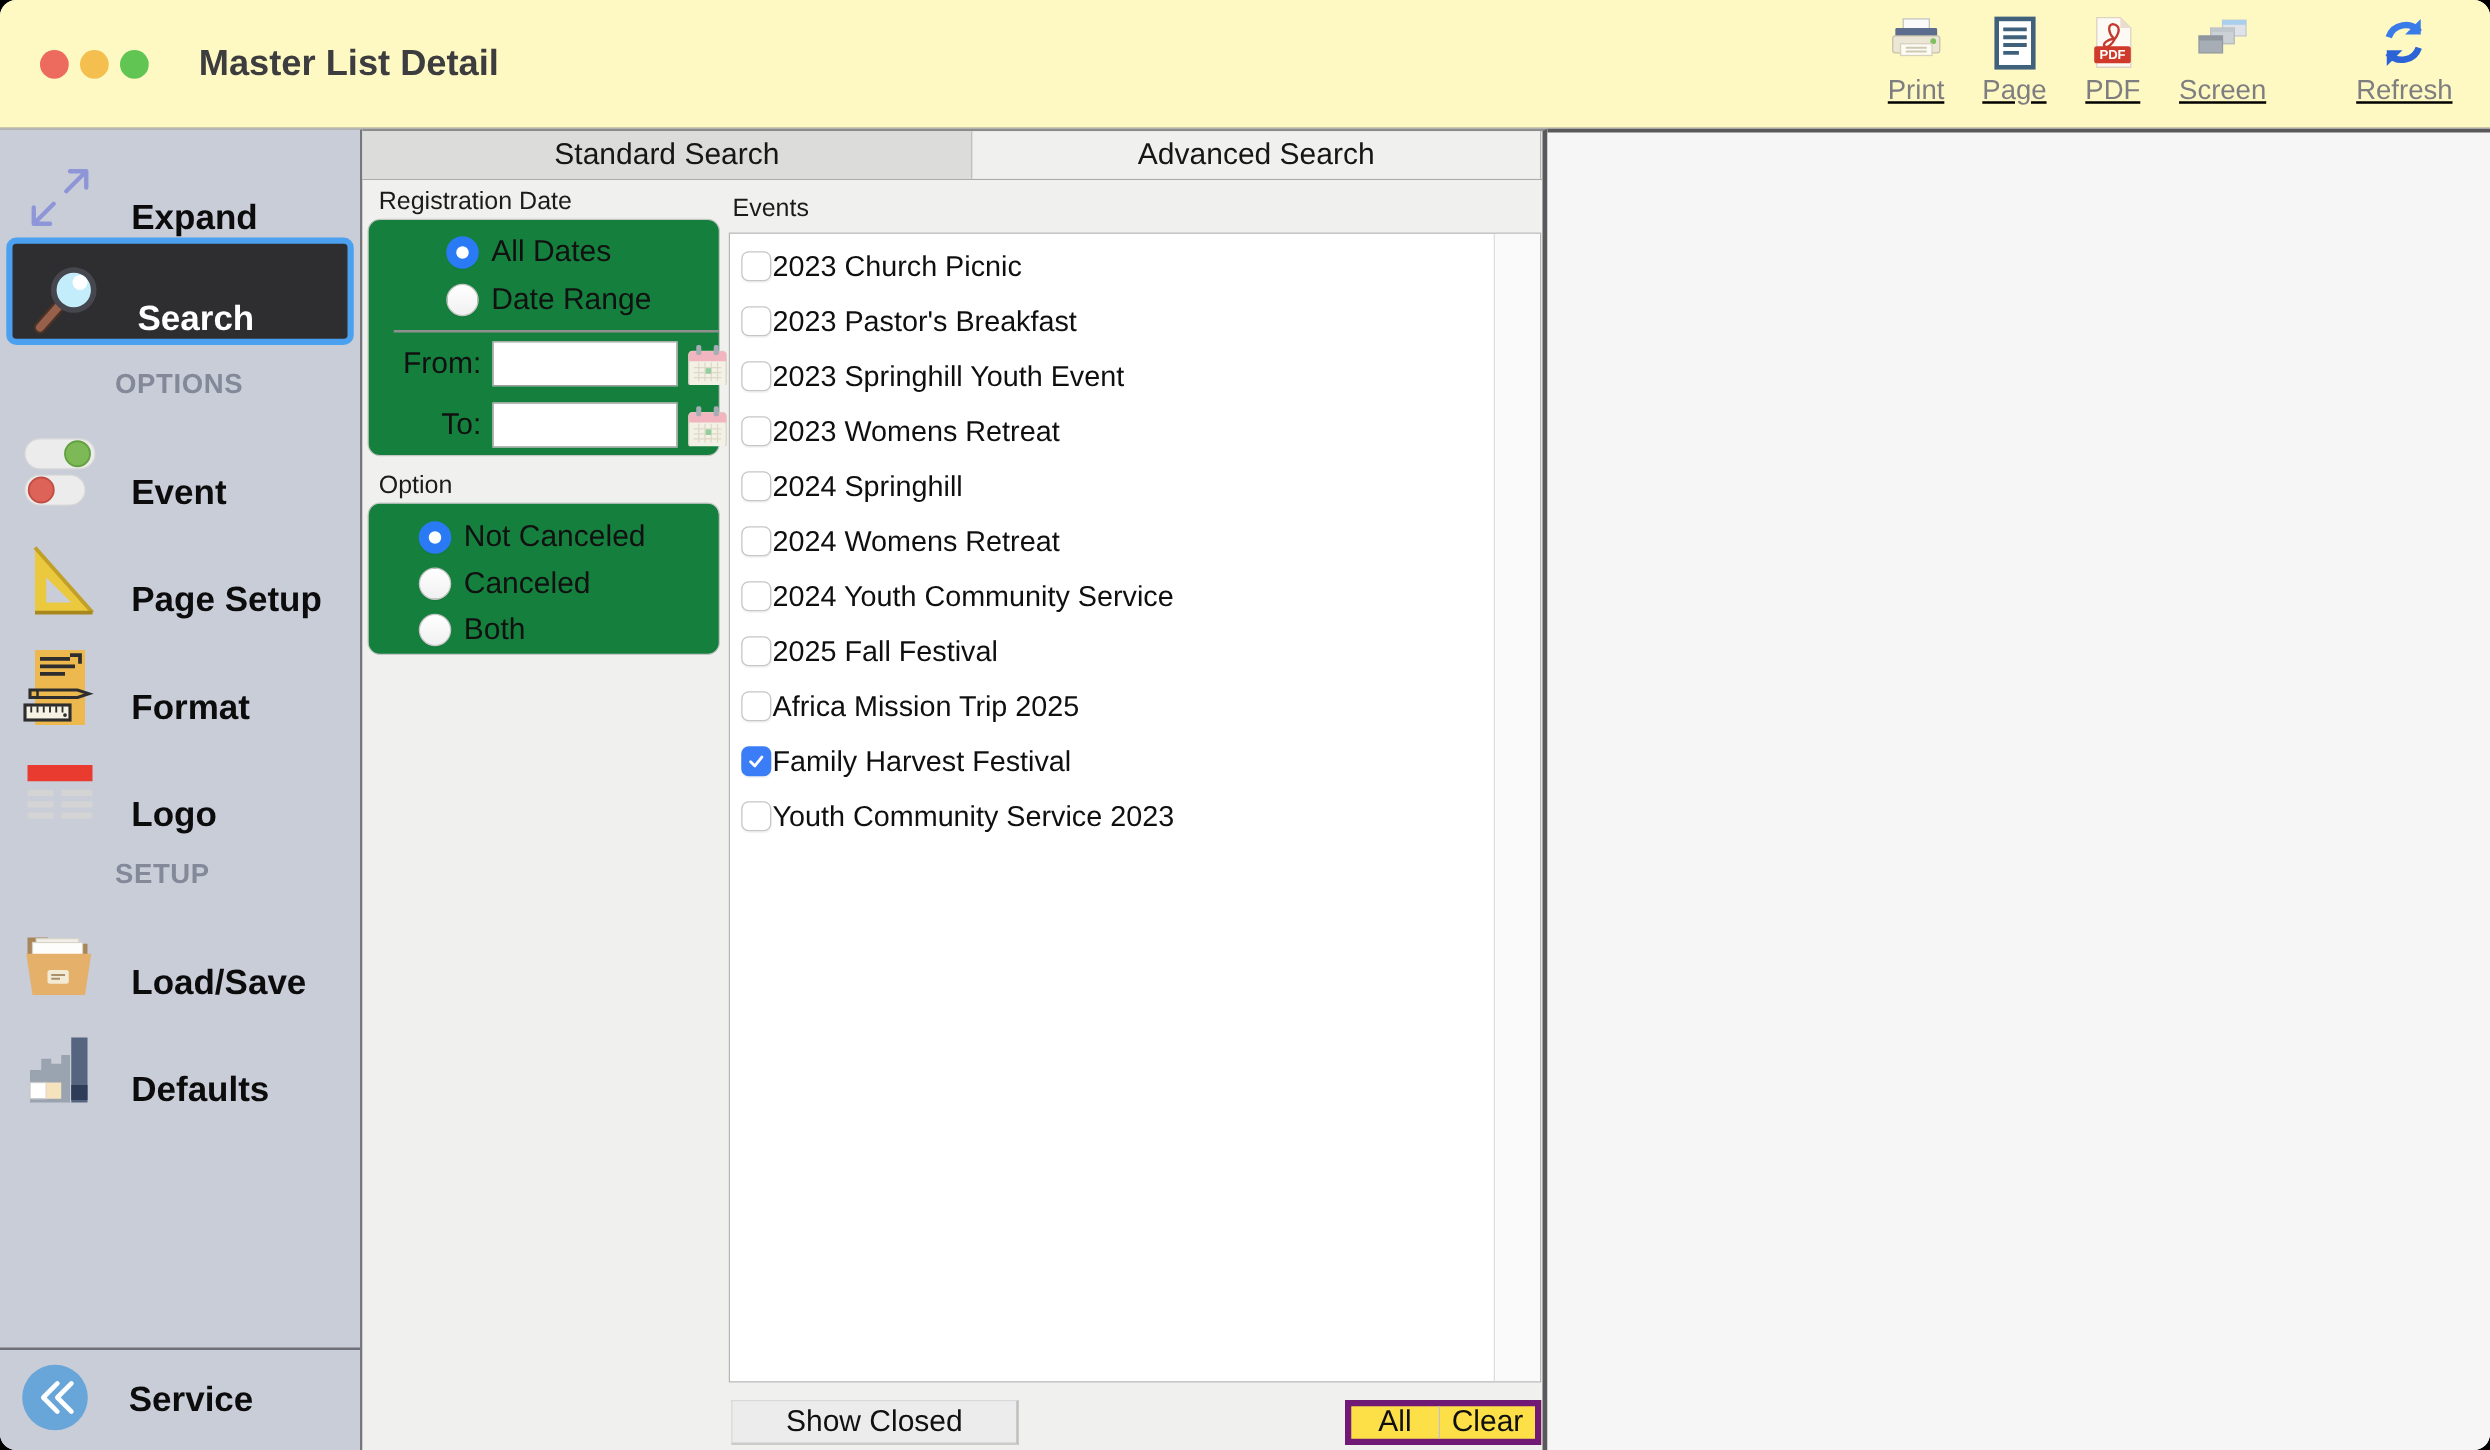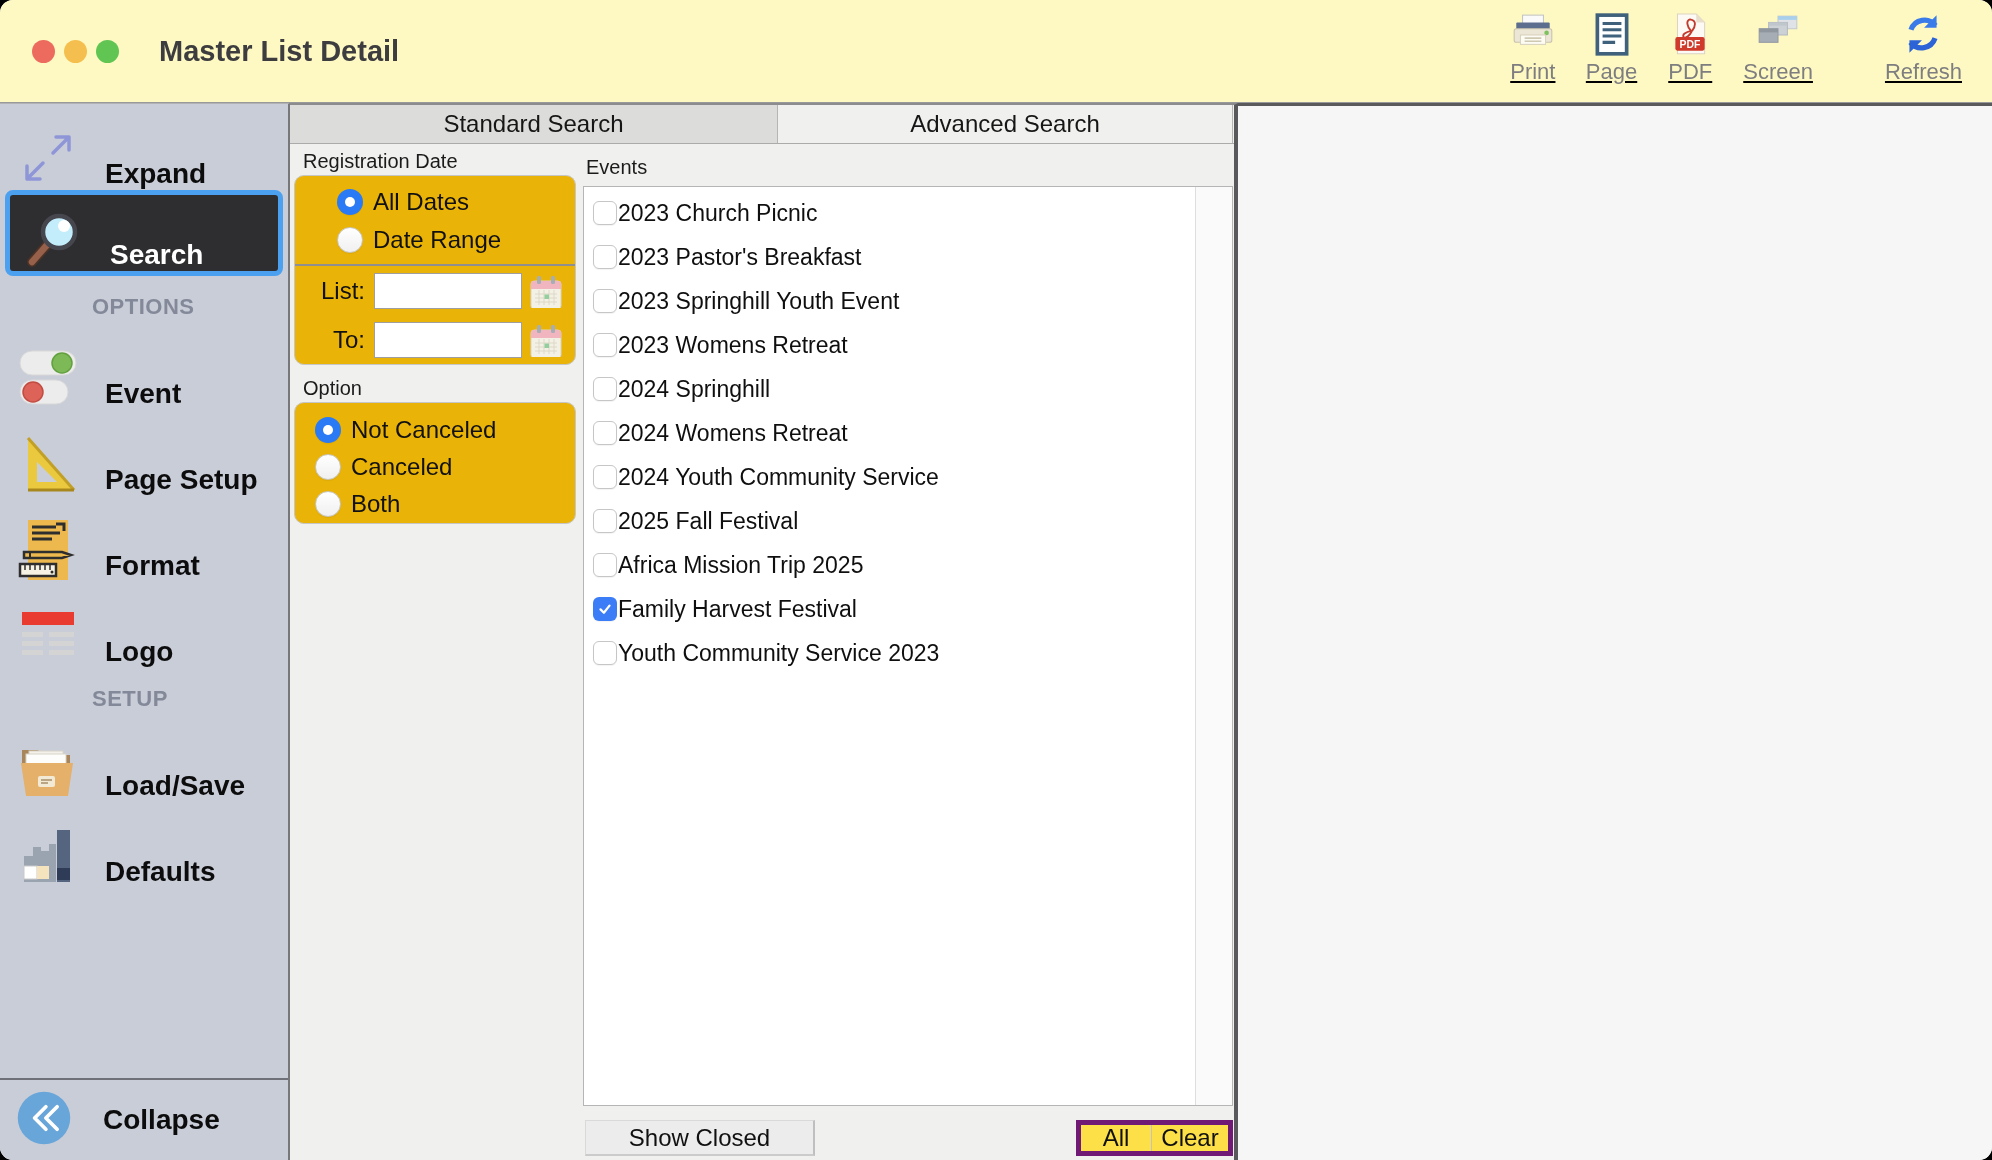--- a/index.html
+++ b/index.html
@@ -39,21 +39,21 @@
     border-right:4px solid #59595c;border-top:2px solid #8c8c8e;display:flex;flex-direction:column;}
   .tabbar{height:39px;flex:none;display:flex;border-bottom:1px solid #ababab;box-sizing:border-box;}
   .tab{display:flex;align-items:center;justify-content:center;font-size:24px;color:#161616;
     box-sizing:border-box;border-right:1px solid #b5b5b5;background:#dcdcda;}
   .tab{width:488px;} .tab.active{width:455px;background:#f0f0ee;}
   .tab-filler{flex:1;}
   .panel{flex:1;position:relative;}
   
   .left-col{position:absolute;left:4px;top:4px;width:282px;}
   .section-label{font-size:20px;color:#1b1b1b;padding-left:9px;height:26px;display:flex;align-items:center;}
-  .group-box{background:#eab308;border:1px solid #c6c6c6;border-radius:10px;box-sizing:border-box;}
+  .group-box{background:#15803d;border:1px solid #c6c6c6;border-radius:10px;box-sizing:border-box;padding-left:20px;}
   .box1{margin-top:1px;height:190px;padding-top:7px;}
   .radio-row{height:38px;display:flex;align-items:center;}
   .box1 .radio-row{padding-left:42px;}
   .radio{width:26px;height:26px;border-radius:50%;flex:none;box-sizing:border-box;position:relative;
     background:linear-gradient(#fff,#f0f0f0);border:1px solid #c5c5c5;box-shadow:0 1px 1px rgba(0,0,0,.05);}
   .radio.on{background:#2a7af6;border:none;}
   .radio.on::after{content:"";position:absolute;left:8px;top:8px;width:10px;height:10px;border-radius:50%;background:#fff;}
   .radio-label{margin-left:10px;font-size:24px;color:#111;white-space:nowrap;}
   .box-sep{border-top:2px solid #8f8f8f;margin-top:5px;}
   .date-row{height:49px;display:flex;align-items:center;padding-left:6px;}
@@ -269,21 +269,21 @@
     </div>
         </div>
       <div class="sb-spacer" data-name="sidebar-spacer"></div>
       <div class="sb-footer" data-name="sidebar-item-collapse">
         <span class="sb-icon" data-name="collapse-icon">
             <svg viewBox="0 0 64 64">
               <circle cx="32" cy="32" r="28" fill="#68a5d9"></circle>
               <path d="M34 20 L22 32 L34 44 M46 20 L34 32 L46 44" stroke="#fff" stroke-width="4" fill="none" stroke-linecap="round" stroke-linejoin="round"></path>
             </svg>
           </span>
-        <span class="sb-label" data-name="sidebar-item-label">Collapse</span>
+        <span class="sb-label" data-name="sidebar-item-label">Service</span>
       </div>
     </div>
 
     <div class="main" data-name="search-panel">
       <div class="tabbar" data-name="tabbar">
     <div class="tab " data-name="tab-standard-search">Standard Search</div>
     <div class="tab active" data-name="tab-advanced-search">Advanced Search</div>
           <div class="tab-filler" data-name="tabbar-filler"></div>
         </div>
       <div class="panel" data-name="advanced-search-panel">
@@ -296,21 +296,21 @@
       <span class="radio on" data-name="radio-all-dates"></span>
       <span class="radio-label" data-name="radio-label">All Dates</span>
     </div>
     <div class="radio-row" data-name="radio-row-date-range">
       <span class="radio " data-name="radio-date-range"></span>
       <span class="radio-label" data-name="radio-label">Date Range</span>
     </div>
               </div>
             <div class="box-sep" data-name="group-separator"></div>
             <div class="date-row" data-name="from-date-row">
-              <span class="date-label" data-name="from-label">List:</span>
+              <span class="date-label" data-name="from-label">From:</span>
               <input class="date-input" type="text" data-name="from-date-input" value="" style="">
               <span class="cal" data-name="calendar-icon">
                   <svg viewBox="0 0 34 34">
                     <path d="M2 10 a3 3 0 0 1 3 -3 h24 a3 3 0 0 1 3 3 v22 a3 3 0 0 1 -3 3 h-24 a3 3 0 0 1 -3 -3 Z" fill="#f3f1e6" stroke="#d9d4c2"></path>
                     <path d="M2 10 a3 3 0 0 1 3 -3 h24 a3 3 0 0 1 3 3 v5 H2 Z" fill="#f0b5be"></path>
                     <rect x="8" y="2" width="4" height="8" rx="1.5" fill="#a7adb5"></rect>
                     <rect x="22" y="2" width="4" height="8" rx="1.5" fill="#a7adb5"></rect>
                     <path d="M6 20 H28 M6 24 H28 M6 28 H28 M10 16 V31 M15 16 V31 M20 16 V31 M25 16 V31" stroke="#ddd8c6" stroke-width="1"></path>
                     <rect x="15.5" y="20.5" width="4.5" height="4.5" fill="#93cf9e"></rect>
                   </svg>

